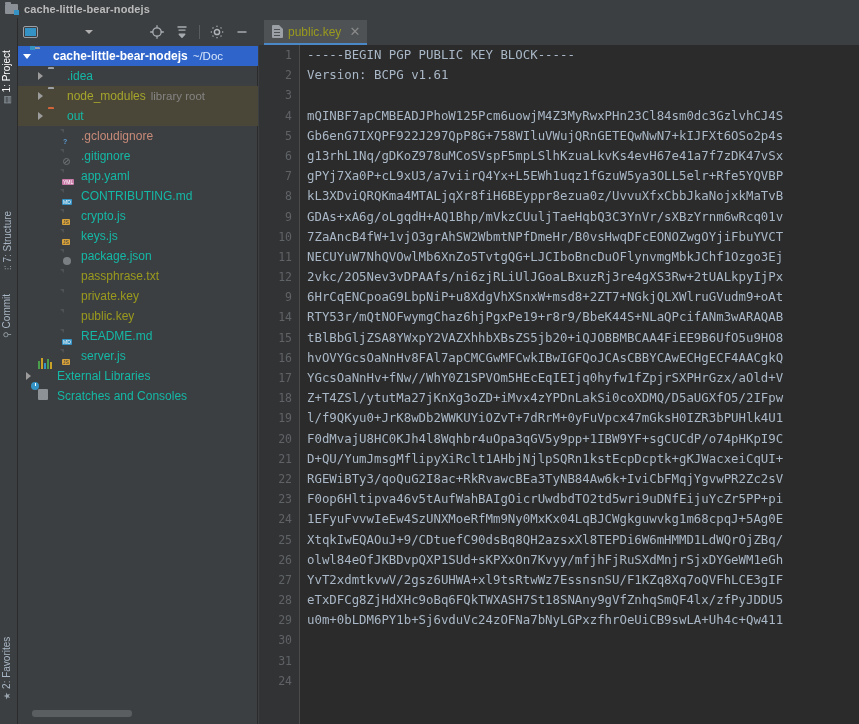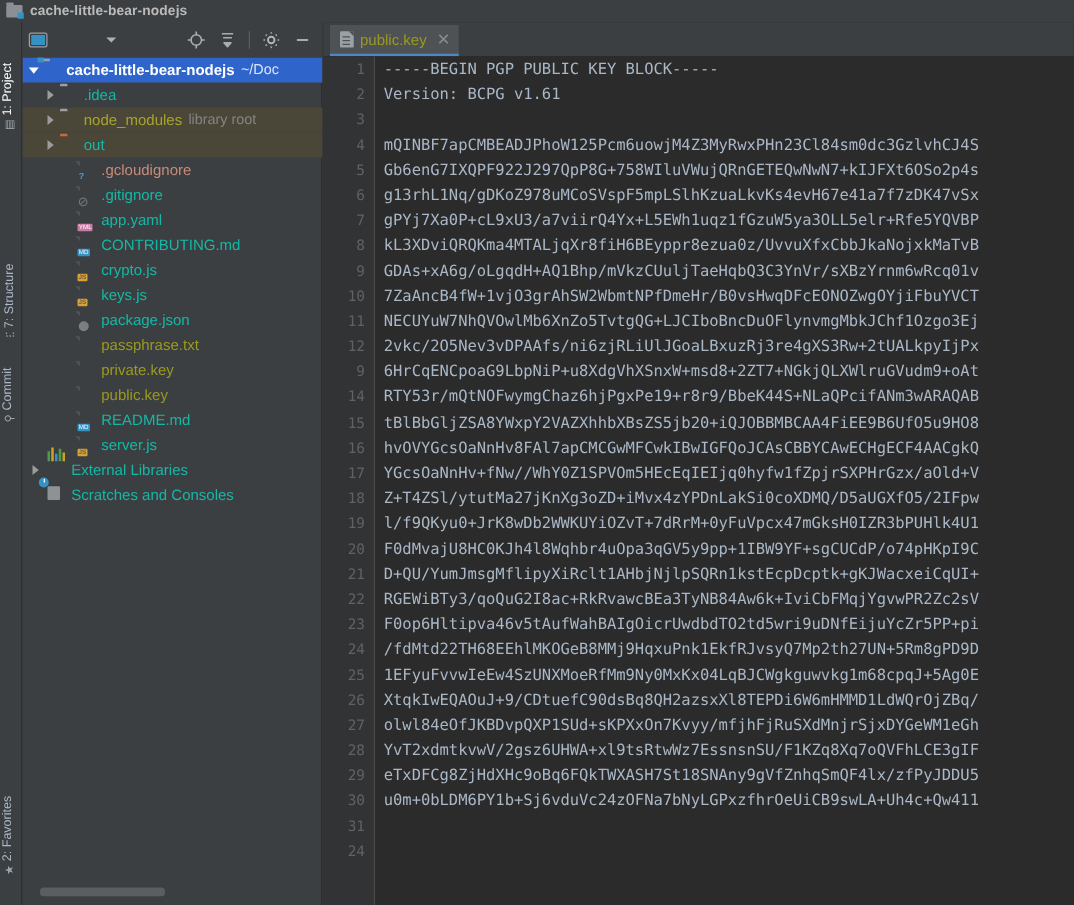--- a/index.html
+++ b/index.html
@@ -476,21 +476,20 @@
       <div class="cline">RTY53r/mQtNOFwymgChaz6hjPgxPe19+r8r9/BbeK44S+NLaQPcifANm3wARAQAB</div>
       <div class="cline">tBlBbGljZSA8YWxpY2VAZXhhbXBsZS5jb20+iQJOBBMBCAA4FiEE9B6UfO5u9HO8</div>
       <div class="cline">hvOVYGcsOaNnHv8FAl7apCMCGwMFCwkIBwIGFQoJCAsCBBYCAwECHgECF4AACgkQ</div>
       <div class="cline">YGcsOaNnHv+fNw//WhY0Z1SPVOm5HEcEqIEIjq0hyfw1fZpjrSXPHrGzx/aOld+V</div>
       <div class="cline">Z+T4ZSl/ytutMa27jKnXg3oZD+iMvx4zYPDnLakSi0coXDMQ/D5aUGXfO5/2IFpw</div>
       <div class="cline">l/f9QKyu0+JrK8wDb2WWKUYiOZvT+7dRrM+0yFuVpcx47mGksH0IZR3bPUHlk4U1</div>
       <div class="cline">F0dMvajU8HC0KJh4l8Wqhbr4uOpa3qGV5y9pp+1IBW9YF+sgCUCdP/o74pHKpI9C</div>
       <div class="cline">D+QU/YumJmsgMflipyXiRclt1AHbjNjlpSQRn1kstEcpDcptk+gKJWacxeiCqUI+</div>
       <div class="cline">RGEWiBTy3/qoQuG2I8ac+RkRvawcBEa3TyNB84Aw6k+IviCbFMqjYgvwPR2Zc2sV</div>
       <div class="cline">F0op6Hltipva46v5tAufWahBAIgOicrUwdbdTO2td5wri9uDNfEijuYcZr5PP+pi</div>
-      <div class="cline">/fdMtd22TH68EEhlMKOGeB8MMj9HqxuPnk1EkfRJvsyQ7Mp2th27UN+5Rm8gPD9D</div>
       <div class="cline">1EFyuFvvwIeEw4SzUNXMoeRfMm9Ny0MxKx04LqBJCWgkguwvkg1m68cpqJ+5Ag0E</div>
       <div class="cline">XtqkIwEQAOuJ+9/CDtuefC90dsBq8QH2azsxXl8TEPDi6W6mHMMD1LdWQrOjZBq/</div>
       <div class="cline">olwl84eOfJKBDvpQXP1SUd+sKPXxOn7Kvyy/mfjhFjRuSXdMnjrSjxDYGeWM1eGh</div>
       <div class="cline">YvT2xdmtkvwV/2gsz6UHWA+xl9tsRtwWz7EssnsnSU/F1KZq8Xq7oQVFhLCE3gIF</div>
       <div class="cline">eTxDFCg8ZjHdXHc9oBq6FQkTWXASH7St18SNAny9gVfZnhqSmQF4lx/zfPyJDDU5</div>
       <div class="cline">u0m+0bLDM6PY1b+Sj6vduVc24zOFNa7bNyLGPxzfhrOeUiCB9swLA+Uh4c+Qw411</div>
     </div>
   </div>
 </div>
 

